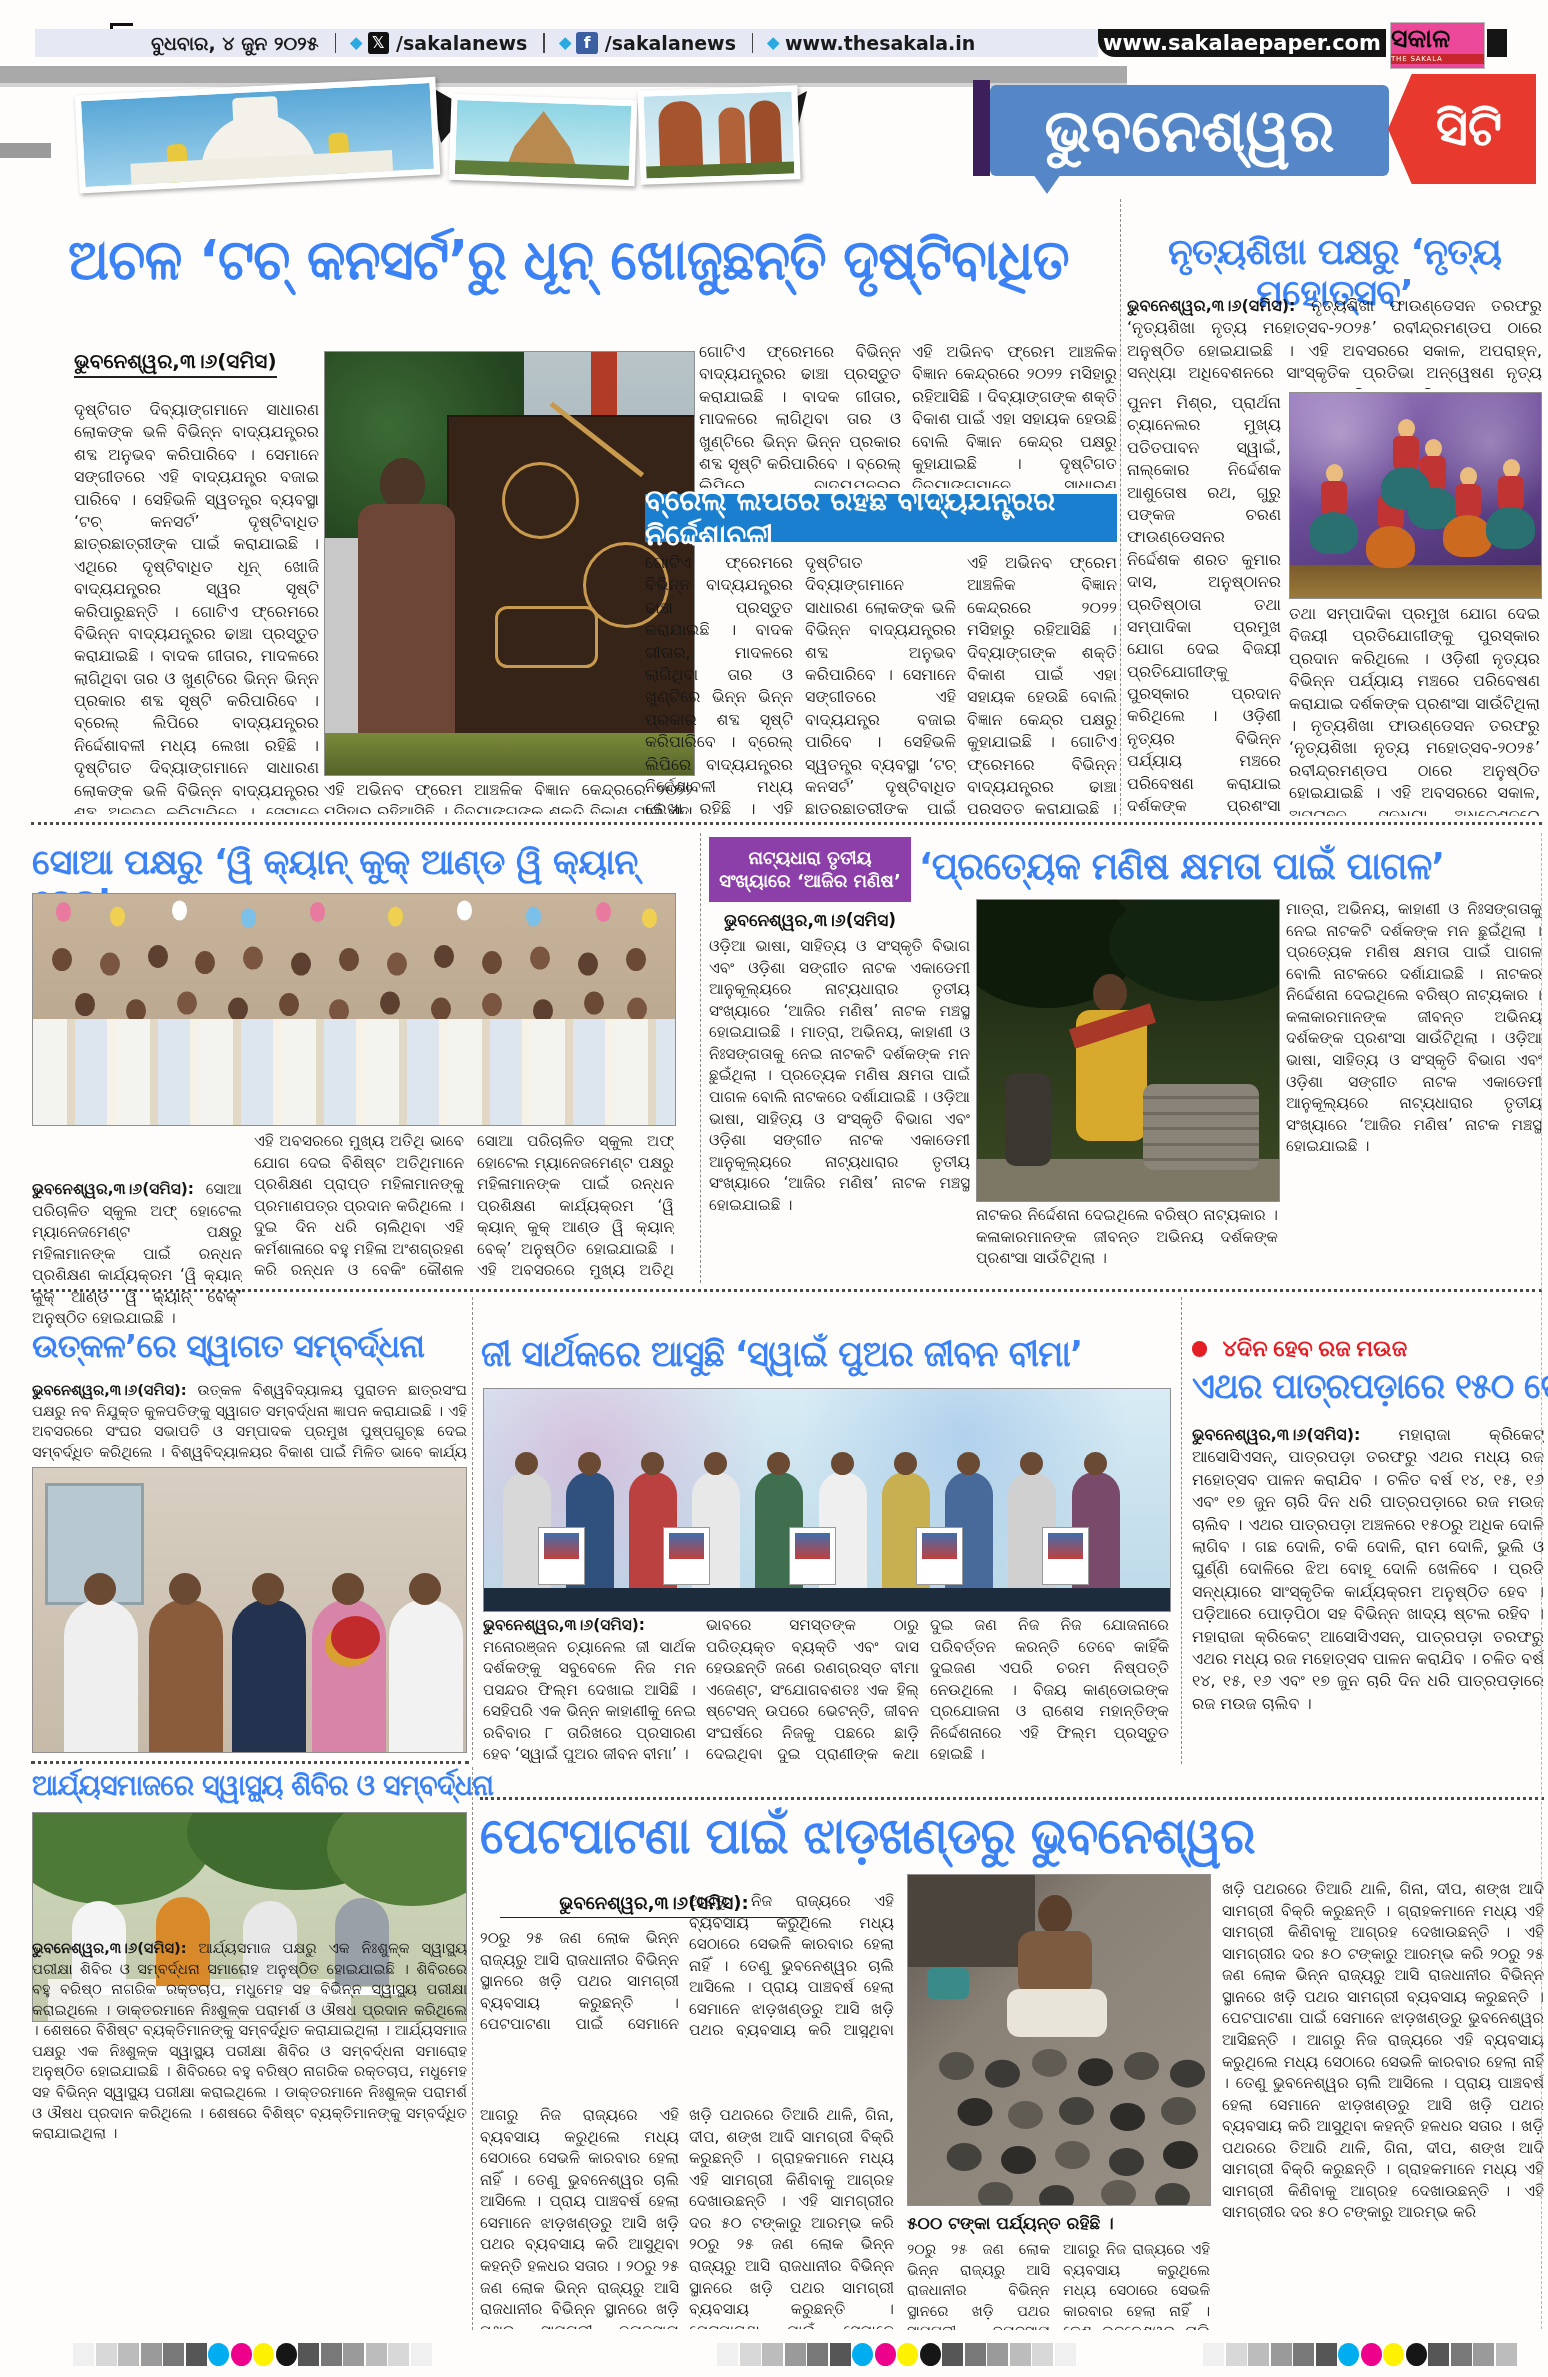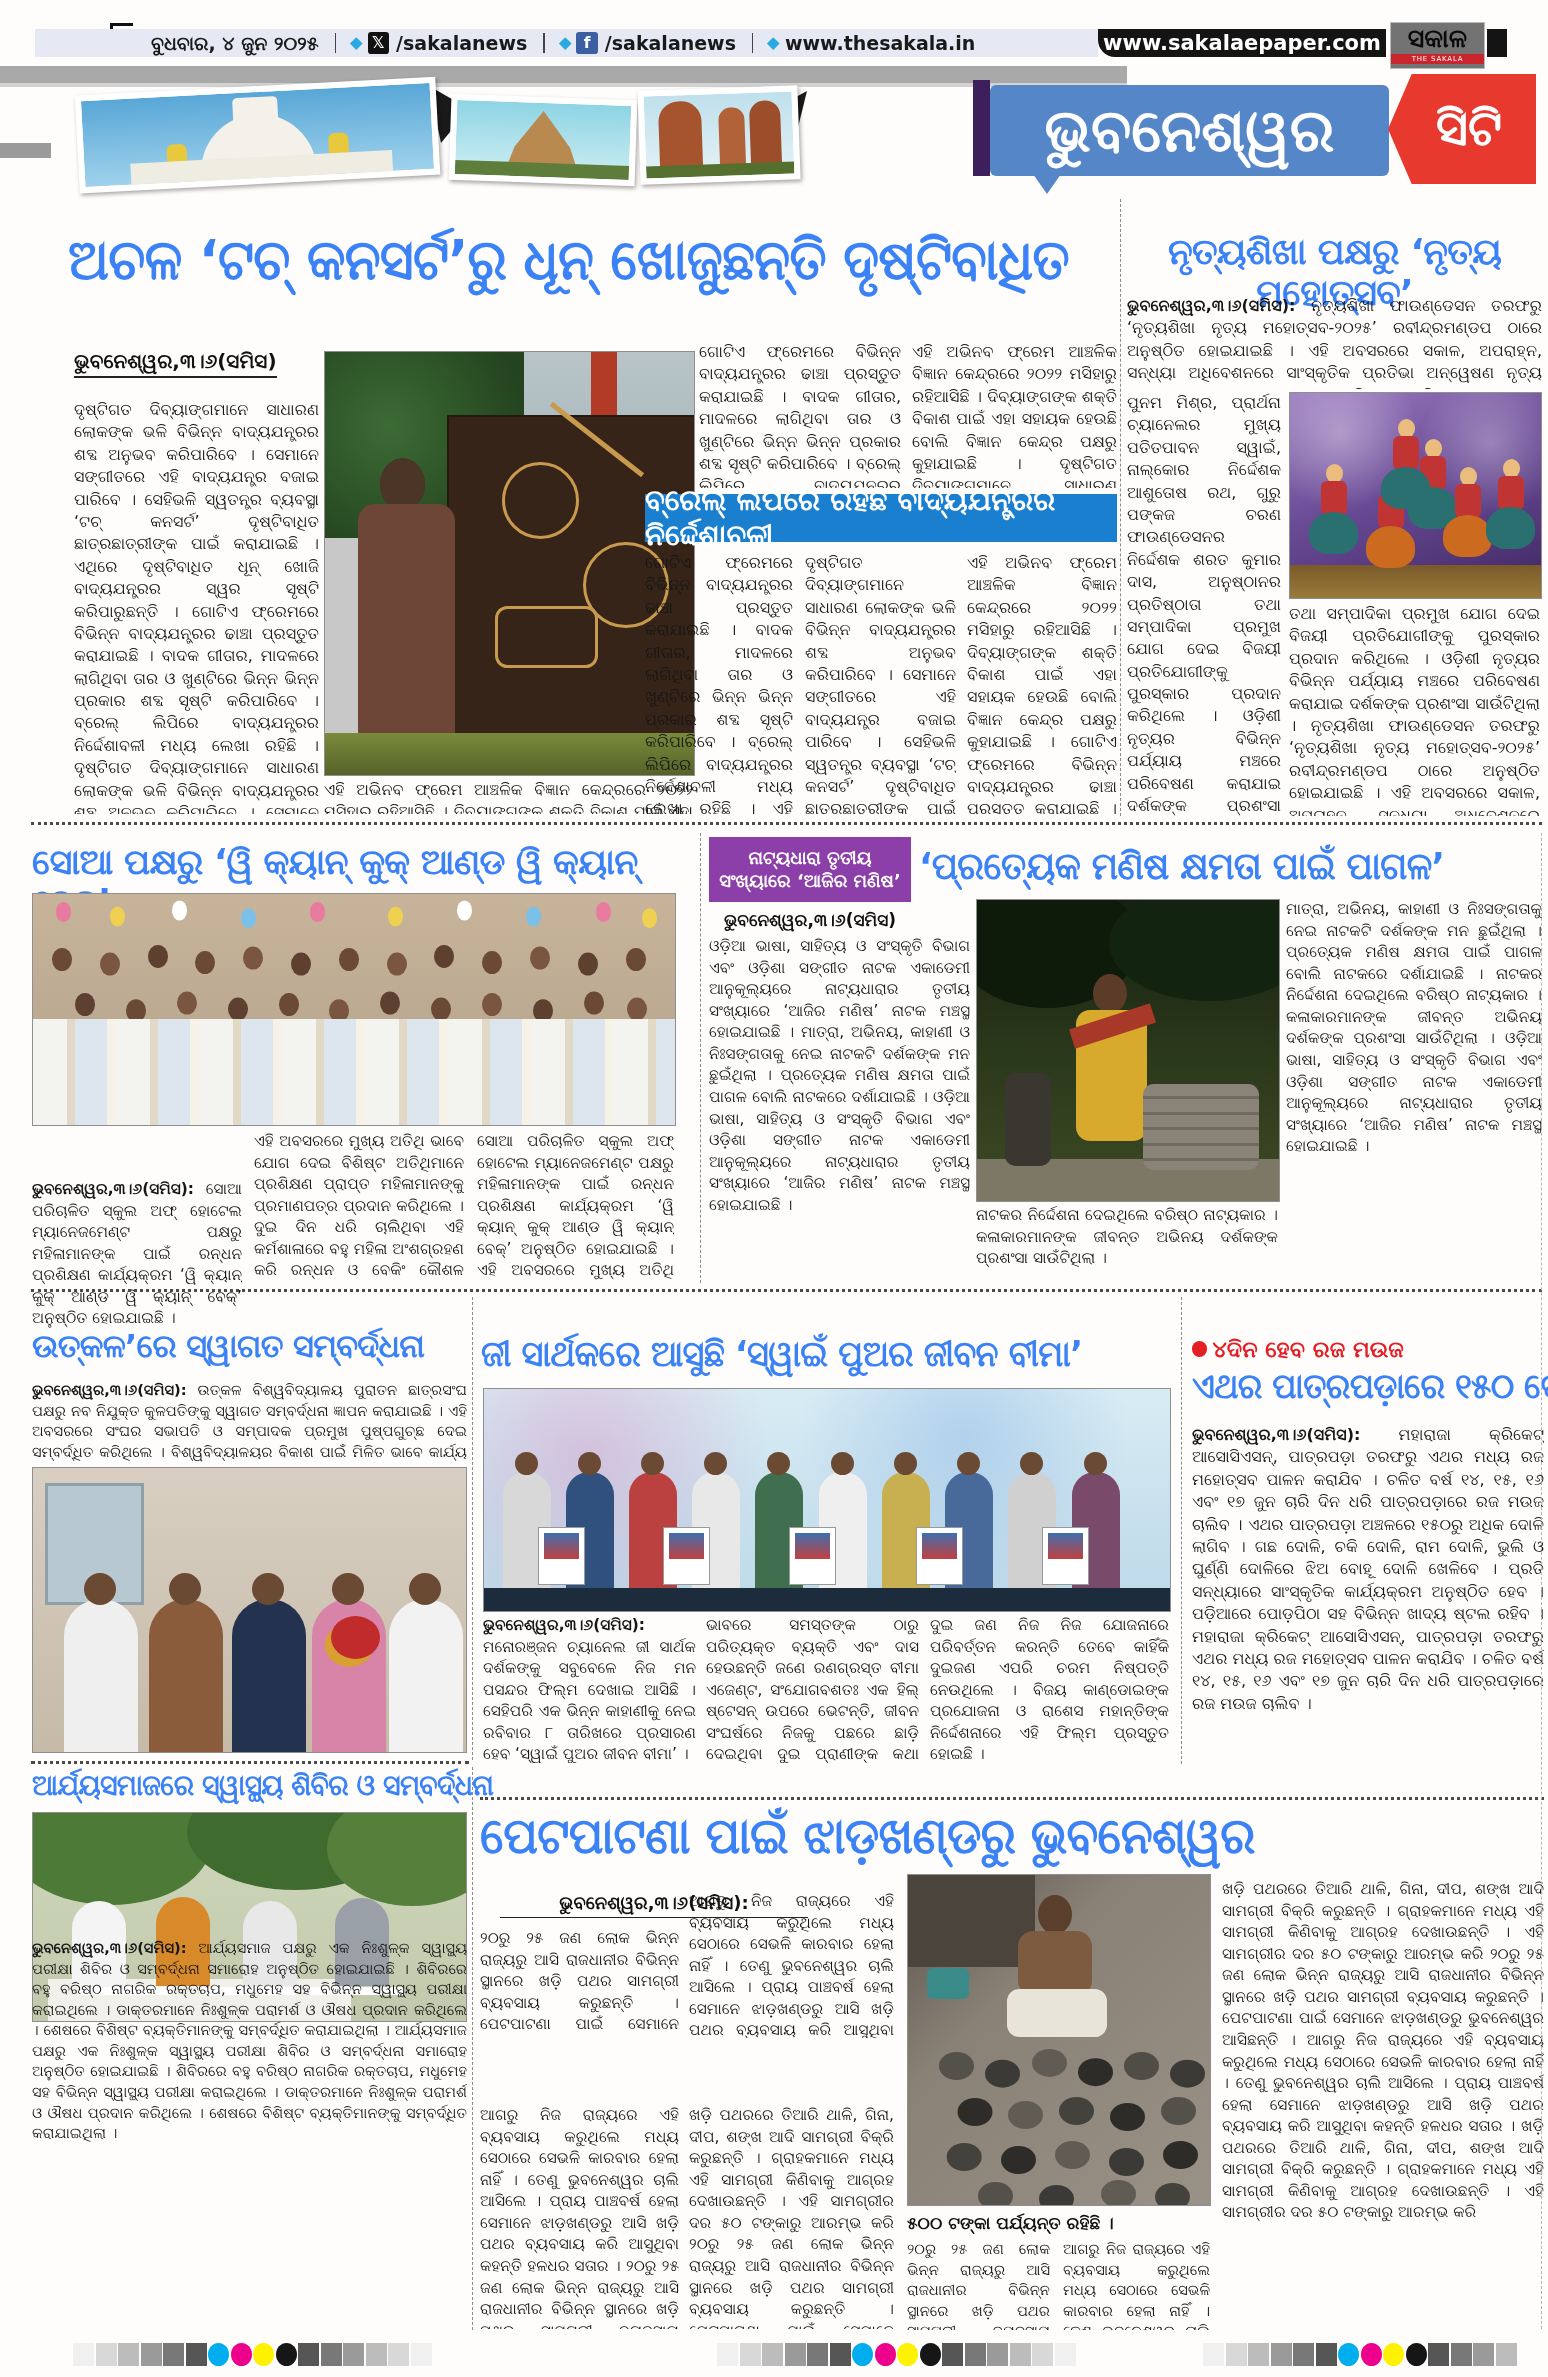--- a/index.html
+++ b/index.html
@@ -20,21 +20,21 @@
           font-size:19px;font-weight:bold;color:#1a1a1a;}
   .tseg{display:flex;align-items:center;gap:7px;padding:0 16px;}
   .tsep{width:1.5px;height:20px;background:#444;}
   .dia{width:8.5px;height:8.5px;background:#29abe2;transform:rotate(45deg);display:inline-block;}
   .xicon{width:21.6px;height:21.6px;background:#111;color:#fff;font-size:15.4px;display:inline-flex;
          align-items:center;justify-content:center;border-radius:3.1px;font-weight:bold;}
   .fbicon{width:21.6px;height:21.6px;background:#3b5fa0;color:#fff;font-size:15.4px;display:inline-flex;
           align-items:center;justify-content:center;border-radius:3.1px;font-weight:bold;}
   .epaper{left:1098px;top:29px;width:288px;height:28px;background:#141414;color:#fff;display:flex;
           align-items:center;justify-content:center;font-size:21px;font-weight:bold;border-radius:0 0 0 17px;}
-  .logo{left:1390px;top:21.6px;width:93px;height:45px;background:#737373;border:0.8px solid #bbb;text-align:center;}
+  .logo{left:1390px;top:21.6px;width:93px;height:45px;background:#ec4899;border:0.8px solid #bbb;}
   .logo .lg{font-size:25.4px;font-weight:bold;line-height:31px;color:#0a0a0a;}
   .logo .ls{display:block;background:#c9252c;color:#fff;font-size:7px;line-height:10.8px;letter-spacing:0.8px;}
   .blkblock{left:1487px;top:29px;width:20px;height:28px;background:#141414;}
   
   .graybar{left:0;top:66px;width:1127px;height:17px;background:#a9a9a9;}
   .graybar2{left:0;top:83px;width:1127px;height:3.9px;background:#d2d2d2;}
   .grayedge{left:0;top:143px;width:51px;height:15.4px;background:#9a9a9a;}
   .card{position:absolute;background:#fff;box-shadow:1.5px 2.3px 4.6px rgba(0,0,0,.35);padding:6.2px;}
   .cardin{position:relative;width:100%;height:100%;overflow:hidden;}
   .cardin *{position:absolute;}
@@ -47,21 +47,21 @@
            clip-path:polygon(16% 0,100% 0,100% 100%,16% 100%,0 50%);
            display:flex;align-items:center;justify-content:center;color:#fff;font-size:49px;font-weight:bold;padding-left:14px;box-sizing:border-box;}
   .tri{position:absolute;background:#1a1a1a;}
   
   .bluebox{left:645px;top:494px;width:472px;height:48px;background:#1b7fd0;color:#fff;display:flex;
            align-items:center;justify-content:center;font-size:29px;font-weight:bold;}
   .redbox{left:480px;top:2045px;width:418px;height:49px;background:#e8231f;color:#fff;display:flex;
           align-items:center;justify-content:center;font-size:28px;font-weight:bold;}
   .purpletag{left:709px;top:837px;width:202px;height:65px;background:#8c3fa8;color:#fff;display:flex;
              flex-direction:column;align-items:center;justify-content:center;font-size:18px;font-weight:bold;line-height:1.25;}
-  .kicker{color:#e31e25;font-weight:bold;font-size:22.4px;display:flex;align-items:center;gap:5px;}
+  .kicker{color:#e31e25;font-weight:bold;font-size:22.4px;display:flex;align-items:center;gap:15px;font-family:Liberation Serif, serif;}
   .kdot{width:15.4px;height:15.4px;border-radius:50%;background:#e31e25;display:inline-block;}
   
   .dn i{display:block;width:17px;height:18.5px;border-radius:50%;background:#eabc7e;left:18.5px;top:0;}
   .dn b{display:block;width:26px;height:34px;border-radius:6.2px;background:#c13434;left:14px;top:17px;}
   .dn s{display:block;width:49px;height:42px;border-radius:50% 50% 40% 40%;background:#2a7070;left:2.3px;top:48px;}
   .dn.or s{background:#cc6a1f;}
   .zp{bottom:23px;width:48px;height:116px;border-radius:23px 23px 0 0;}
   .zp:before{content:"";position:absolute;left:12.3px;top:-20px;width:23px;height:23px;border-radius:50%;background:#6b4a33;}
   .zpost{width:45px;height:56px;background:#fff;border:0.8px solid #999;bottom:26px;}
   .zpost:before{content:"";position:absolute;left:4.6px;top:4.6px;right:4.6px;height:26px;background:linear-gradient(#3f6fae,#c04040);}

